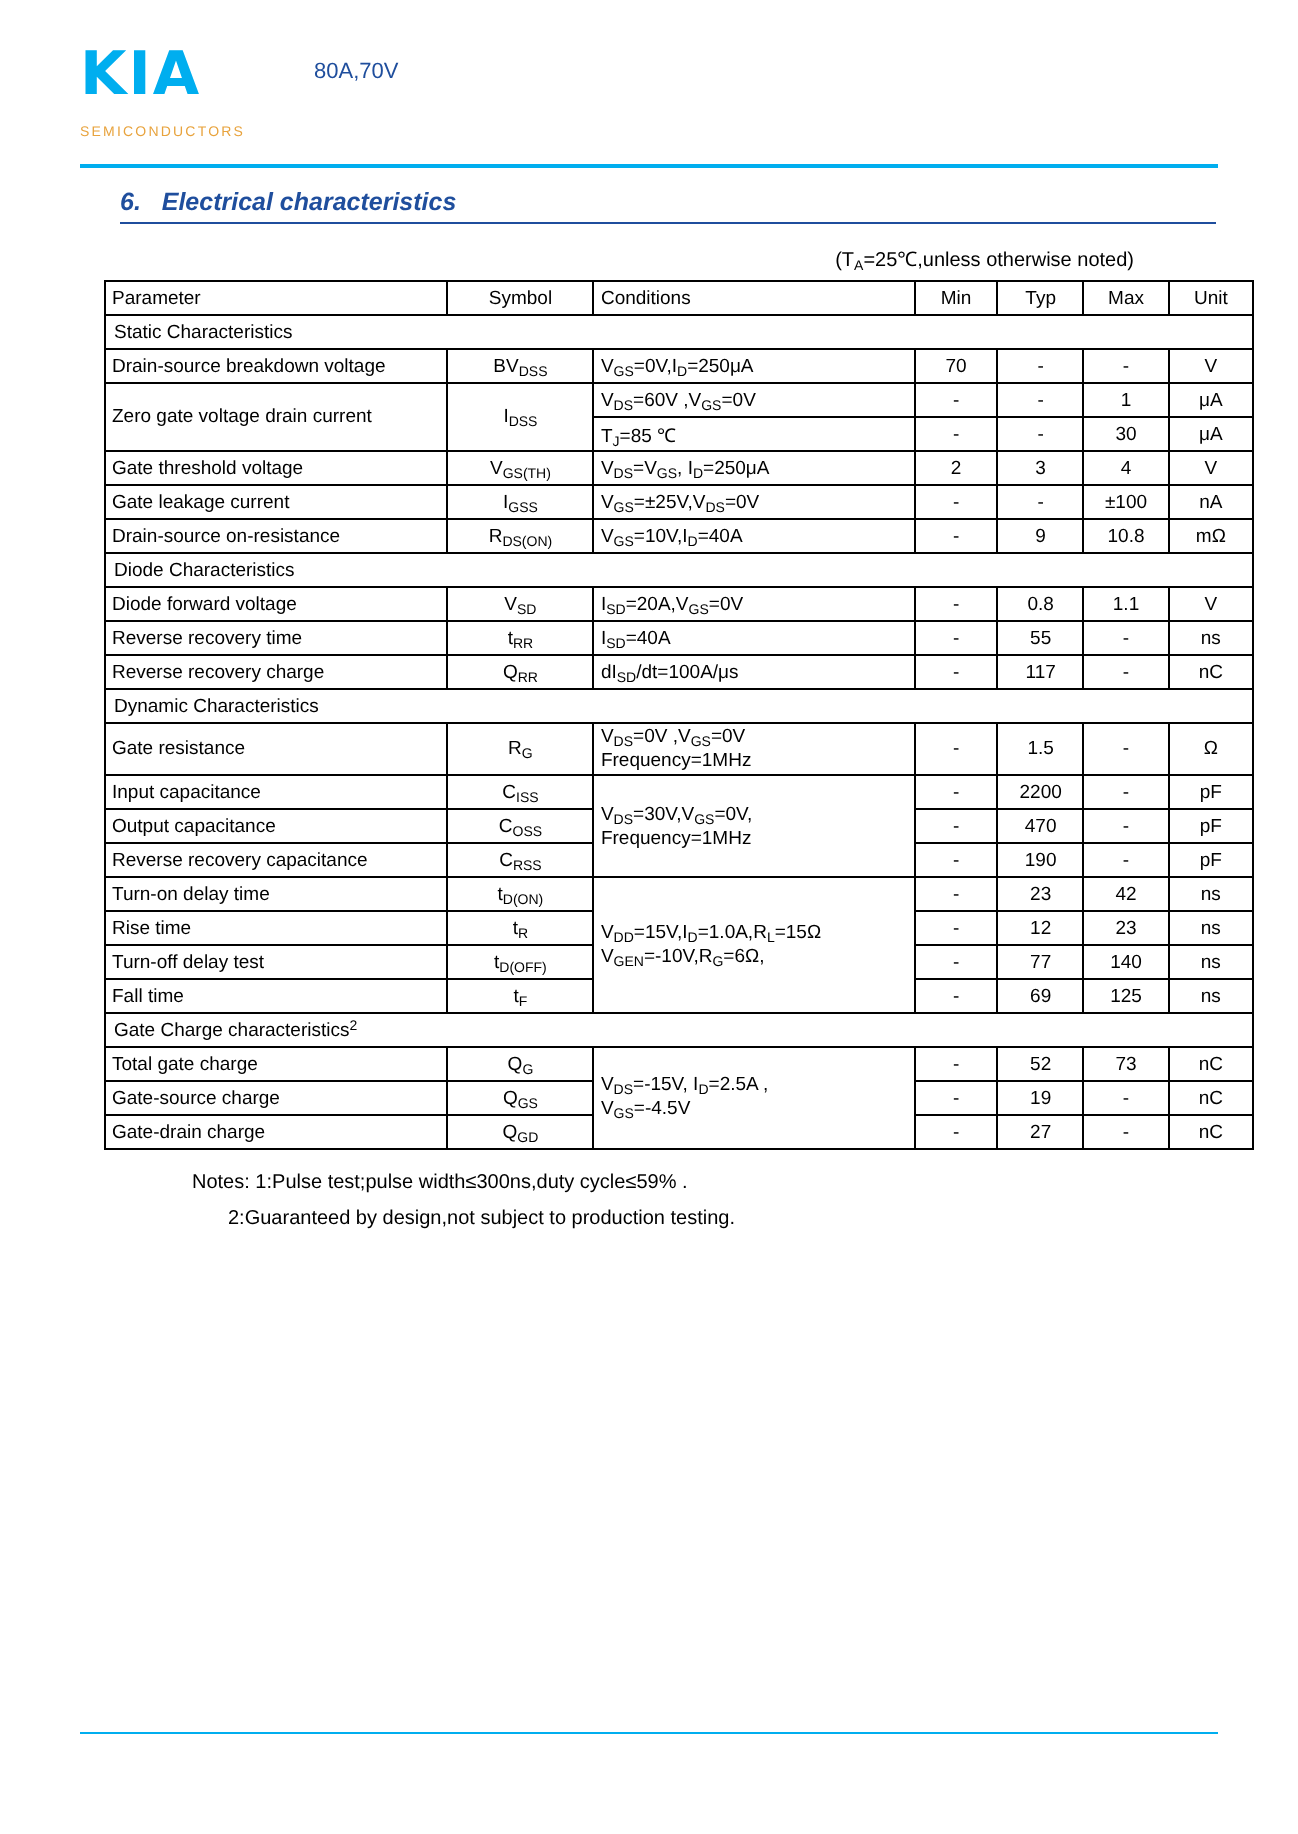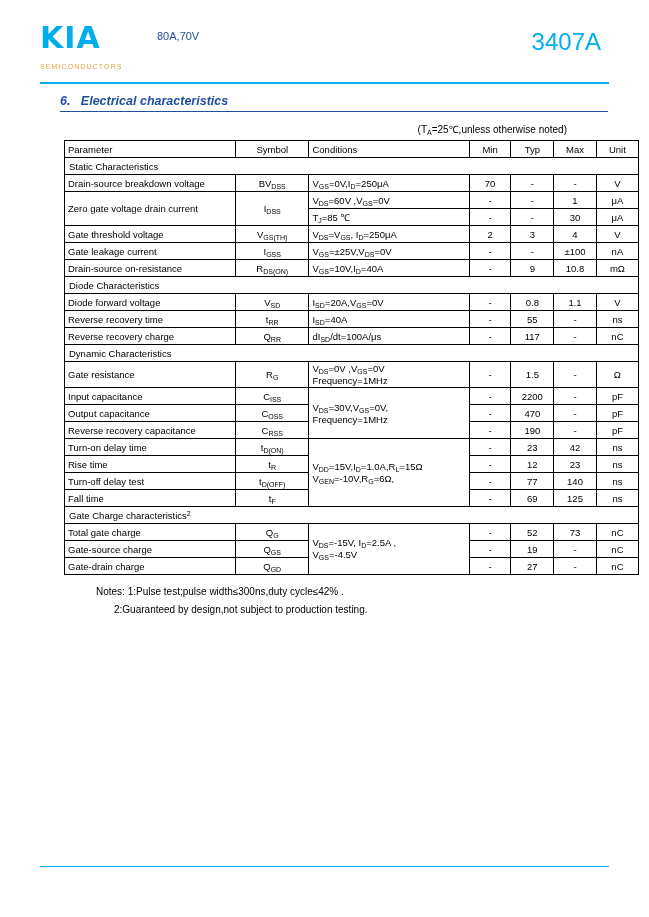--- a/index.html
+++ b/index.html
@@ -105,21 +105,21 @@
   .cond-note {
     margin-top: 10px;
     font-size: 10px;
     text-align: right;
     padding-right: 42px;
   }
 
   
   table.spec {
     margin-top: 4px;
-    margin-left: 24px;
+    margin-left: 12px;
     border-collapse: collapse;
     width: 575px;
     font-size: 9.5px;
   }
   table.spec td, table.spec th {
     border: 1px solid #000000;
     padding: 1px 3px;
     height: 14px;
     vertical-align: middle;
     font-weight: normal;
@@ -171,23 +171,20 @@
 <div class="page">
 
   <div class="header">
     <div class="logo-block">
       <div class="logo-text">KIA</div>
       <div class="logo-sub">SEMICONDUCTORS</div>
     </div>
     <div class="header-mid">
       <div class="line">80A,70V</div>
     </div>
-    <div class="header-right">
-      <div class="part-number">3407A</div>
-    </div>
   </div>
   <div class="header-rule"></div>
 
   <div class="section">
     <div class="section-title">
       <span>6.</span>
       &nbsp;
       <span>Electrical characteristics</span>
     </div>
     <div class="section-rule"></div>
@@ -394,21 +391,21 @@
         <td class="c-sym">Q<sub>GD</sub></td>
         <td class="c-num">-</td>
         <td class="c-num">27</td>
         <td class="c-num">-</td>
         <td class="c-unit">nC</td>
       </tr>
     </tbody>
   </table>
 
   <div class="notes">
-    <div>Notes: 1:Pulse test;pulse width≤300ns,duty cycle≤42% .</div>
+    <div>Notes: 1:Pulse test;pulse width≤300ns,duty cycle≤59% .</div>
     <div class="n2">2:Guaranteed by design,not subject to production testing.</div>
   </div>
 
   <div class="footer">
     <div class="footer-rule"></div>
   </div>
 
 </div>
 
 </body></html>

